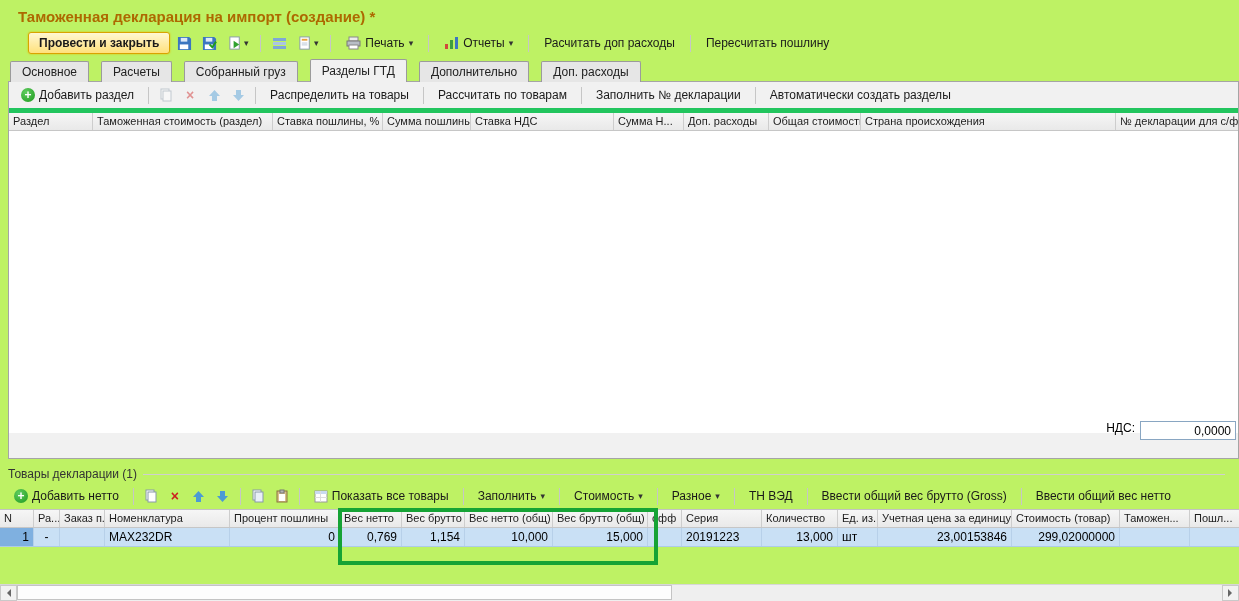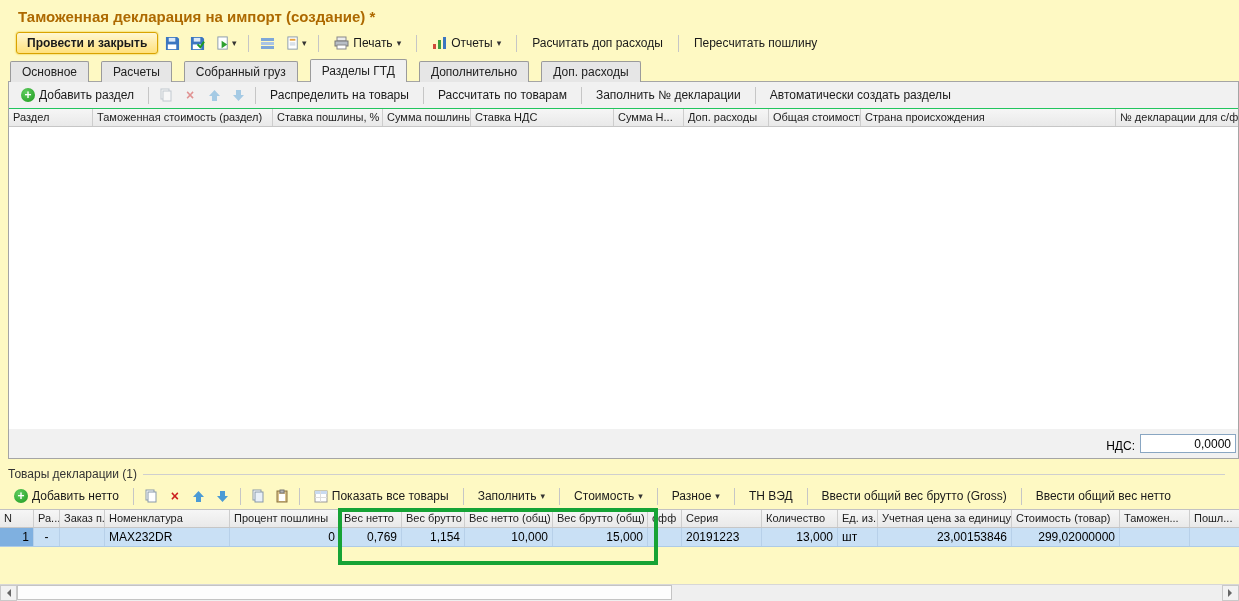--- a/index.html
+++ b/index.html
@@ -1,48 +1,48 @@
 <!DOCTYPE html>
 <html><head>
 <meta charset="utf-8">
 <style>
   *{box-sizing:border-box;margin:0;padding:0;}
   html,body{background:#f4f4f4;}
   body{font-family:"Liberation Sans","DejaVu Sans",sans-serif;font-size:12px;color:#000;}
-  .app{position:relative;width:1239px;height:601px;background:#fef9c3;overflow:hidden;}
+  .app{position:relative;width:1239px;height:601px;background:#bef264;overflow:hidden;}
 
   
   .title{padding:8px 0 4px 18px;font-size:15px;font-weight:bold;color:#ad6900;}
 
   
-  .toolbar{display:flex;align-items:center;height:28px;padding-left:16px;gap:3px;}
+  .toolbar{display:flex;align-items:center;height:28px;padding-left:28px;gap:3px;}
   .btn{display:inline-flex;align-items:center;gap:4px;padding:2px 7px;border:1px solid transparent;
        background:transparent;font-size:12px;font-family:inherit;cursor:default;white-space:nowrap;color:#1a1a1a;}
   .btn.primary{background:linear-gradient(#fff7d2,#ffe17c);border:1px solid #d9a300;border-radius:3px;
        padding:3px 10px;font-weight:bold;box-shadow:0 0 2px #e8b800;}
   .tbi{display:inline-flex;align-items:center;justify-content:center;width:22px;height:20px;border:1px solid transparent;}
   .tbi.withdd{width:30px;gap:1px;}
   .sep{width:1px;height:17px;background:#c6c6c6;margin:0 4px;flex:none;}
   .dd{font-size:9px;color:#333;line-height:1;}
   .dim{opacity:.45;}
 
   
   .tabs{display:flex;align-items:flex-end;height:24px;margin-left:10px;position:relative;z-index:3;}
   .tab{padding:3px 11px;background:#e6e6e6;border:1px solid #9b9b9b;border-bottom:none;
        border-radius:2px 2px 0 0;margin-right:12px;position:relative;top:1px;color:#222;white-space:nowrap;}
   .tab.active{background:#f1f1f1;padding-top:4px;padding-bottom:4px;z-index:4;}
 
   
   .panel{position:relative;margin-left:8px;width:1231px;height:378px;border:1px solid #a5a5a5;background:#f1f1f1;z-index:1;}
   .sec-toolbar{display:flex;align-items:center;height:26px;padding:0 4px;gap:2px;}
-  .gtd-table{width:1229px;background:#fff;border-top:1px solid #22c55e;}
+  .gtd-table{width:1229px;background:#fff;border-top:5px solid #22c55e;}
   .thead{display:flex;height:18px;background:linear-gradient(#f6f6f6,#e9e9e9);border-bottom:1px solid #c6c6c6;}
   .hcell{flex:none;font-size:11px;padding:2px 4px;border-right:1px solid #cdcdcd;overflow:hidden;white-space:nowrap;color:#1d1d1d;}
   .gtd-body{height:302px;background:#fff;}
-  .panel-bottom{position:absolute;bottom:5px;right:2px;display:flex;align-items:flex-end;gap:5px;}
+  .panel-bottom{position:absolute;bottom:18px;right:2px;display:flex;align-items:flex-start;gap:5px;}
   .nds-input{width:96px;height:19px;border:1px solid #89a6c2;background:#fff;text-align:right;
        padding:1px 4px;font-size:12px;font-family:inherit;}
 
   .t0{width:84px}.t1{width:180px}.t2{width:110px}.t3{width:88px}.t4{width:143px}
   .t5{width:70px}.t6{width:85px}.t7{width:92px}.t8{width:255px}.t9{width:122px;border-right:none}
 
   
   .goods-group{display:flex;align-items:center;margin:8px 8px 2px 8px;gap:6px;color:#333;}
   .group-line{flex:1;height:1px;background:#cfcfcf;margin-right:6px;}
   .goods-toolbar{display:flex;align-items:center;height:26px;padding-left:6px;gap:2px;}

